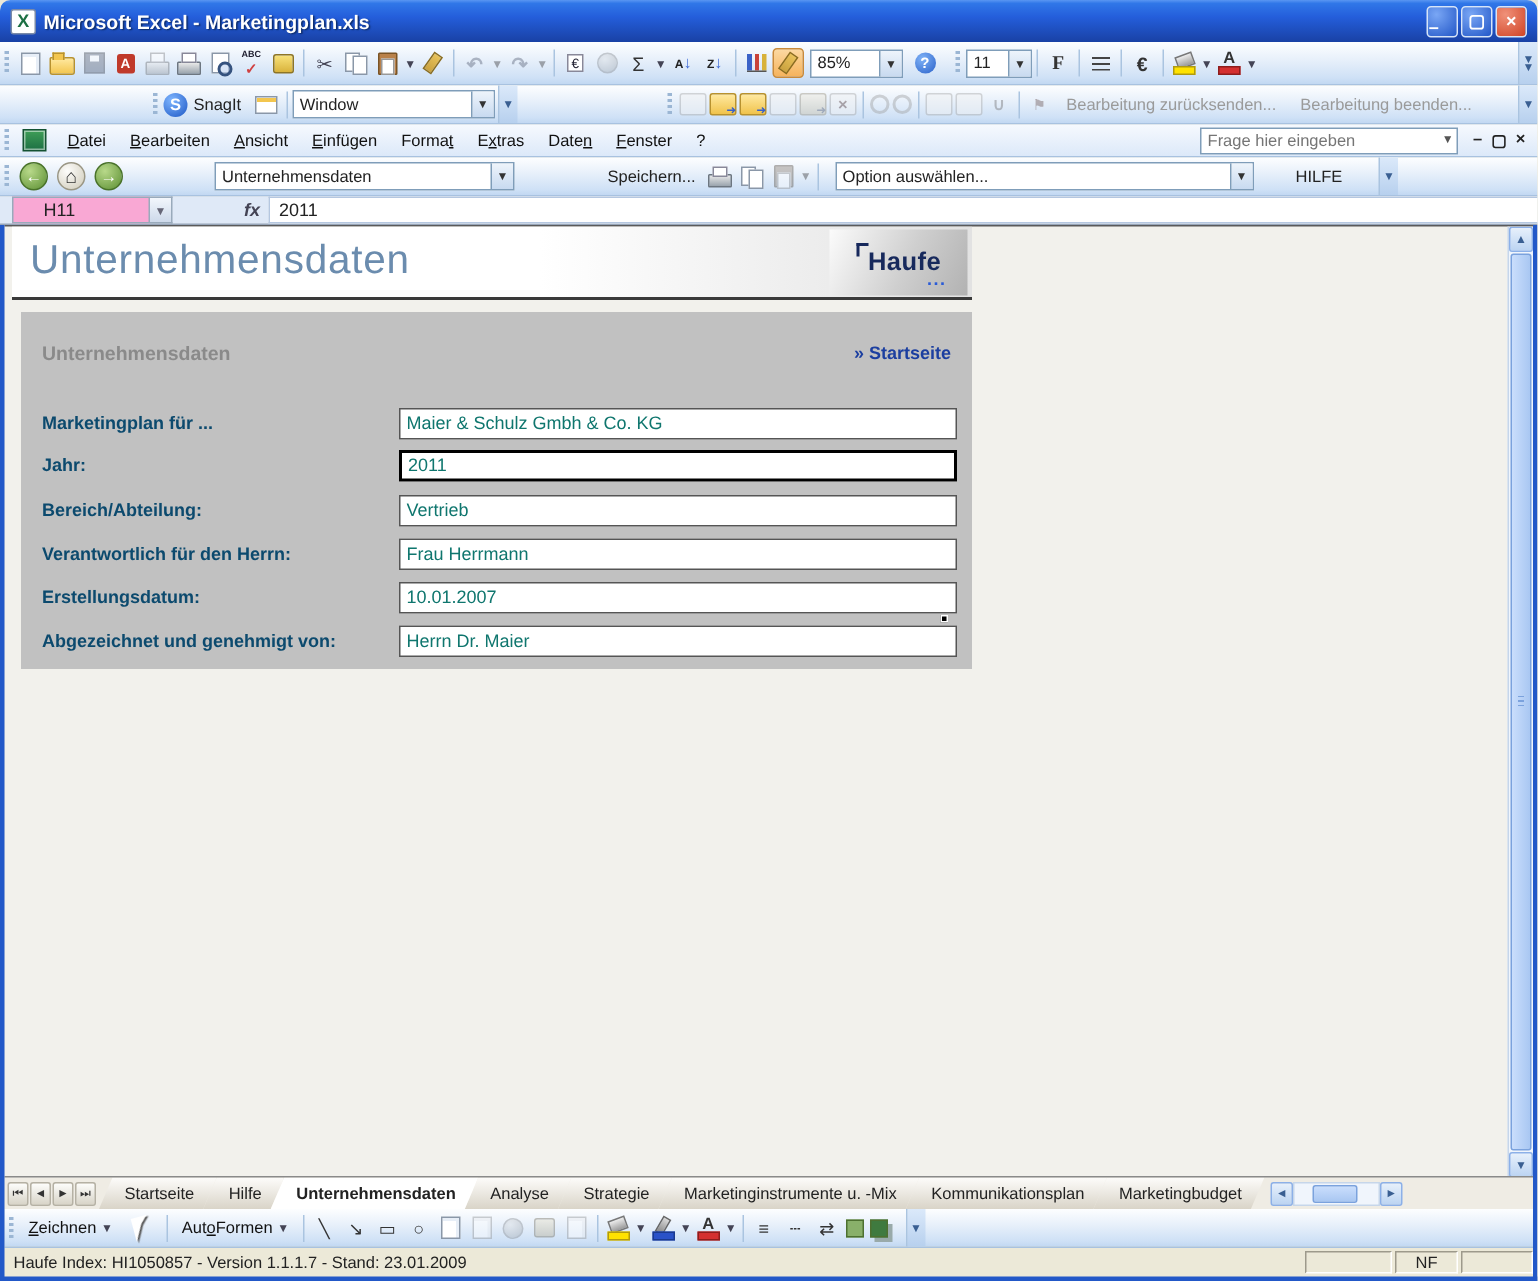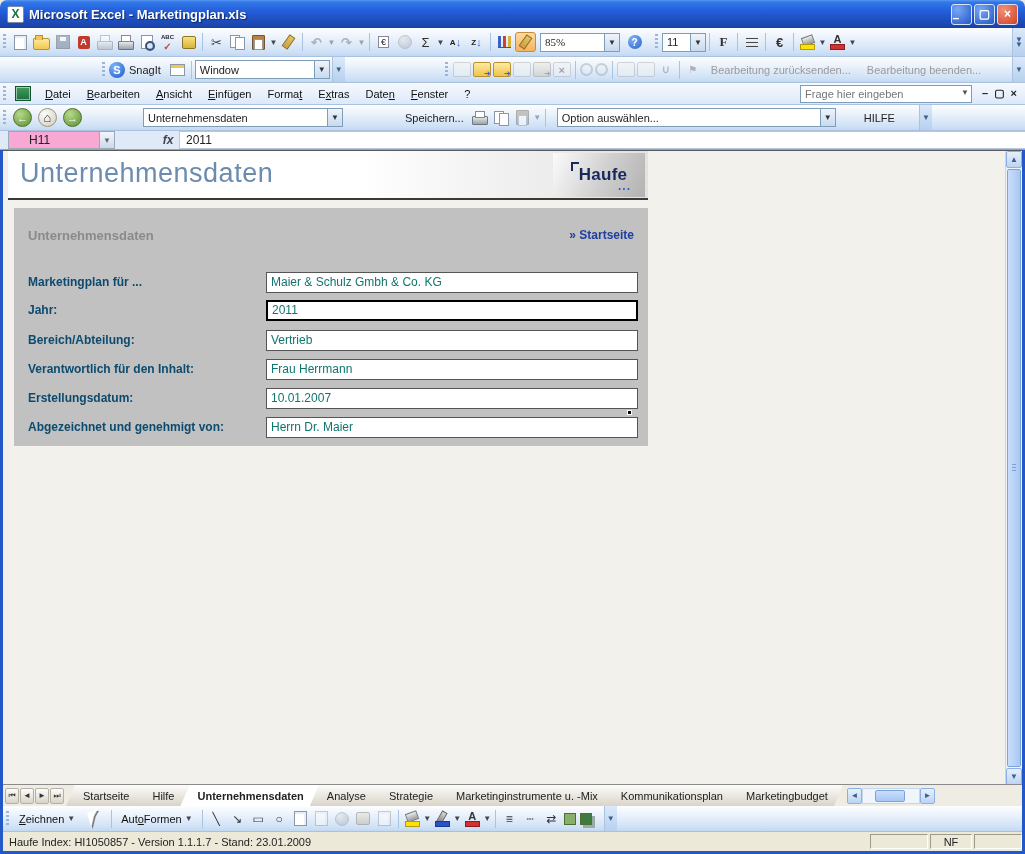--- a/index.html
+++ b/index.html
@@ -294,21 +294,21 @@
       <span class="g">A</span>
       <span class="ar">↓</span>
     </span>
   <span class="ic i-sort">
       <span class="g">Z</span>
       <span class="ar">↓</span>
     </span>
   <span class="sep"></span>
   <span class="ic i-chart"></span>
   <span class="ic i-painter hl"></span>
-  <span class="combo" style="width:80px;margin-left:4px;font-family:Liberation Serif, serif;">
+  <span class="combo" style="width:62px;margin-left:4px;">
     <span>85%</span>
       <span class="dd">▼</span>
   </span>
   <span class="ic i-help" style="margin-left:4px;"></span>
   <span class="grip" style="margin-left:10px;"></span>
   <span class="combo" style="width:44px;">
     <span>11</span>
       <span class="dd">▼</span>
   </span>
   <span class="sep"></span>
@@ -454,21 +454,21 @@
     <div class="frow" style="top:91px;">
       <span class="lbl">Jahr:</span>
       <input class="active-cell" value="2011" style="">
       <span class="handle" style="top:111px;"></span>
     </div>
     <div class="frow" style="top:121px;">
       <span class="lbl">Bereich/Abteilung:</span>
       <input value="Vertrieb" style="">
     </div>
     <div class="frow" style="top:150px;">
-      <span class="lbl">Verantwortlich für den Inhalt:</span>
+      <span class="lbl">Verantwortlich für den Herrn:</span>
       <input value="Frau Herrmann" style="">
     </div>
     <div class="frow" style="top:179px;">
       <span class="lbl">Erstellungsdatum:</span>
       <input value="10.01.2007" style="">
     </div>
     <div class="frow" style="top:208px;">
       <span class="lbl">Abgezeichnet und genehmigt von:</span>
       <input value="Herrn Dr. Maier" style="">
     </div>

